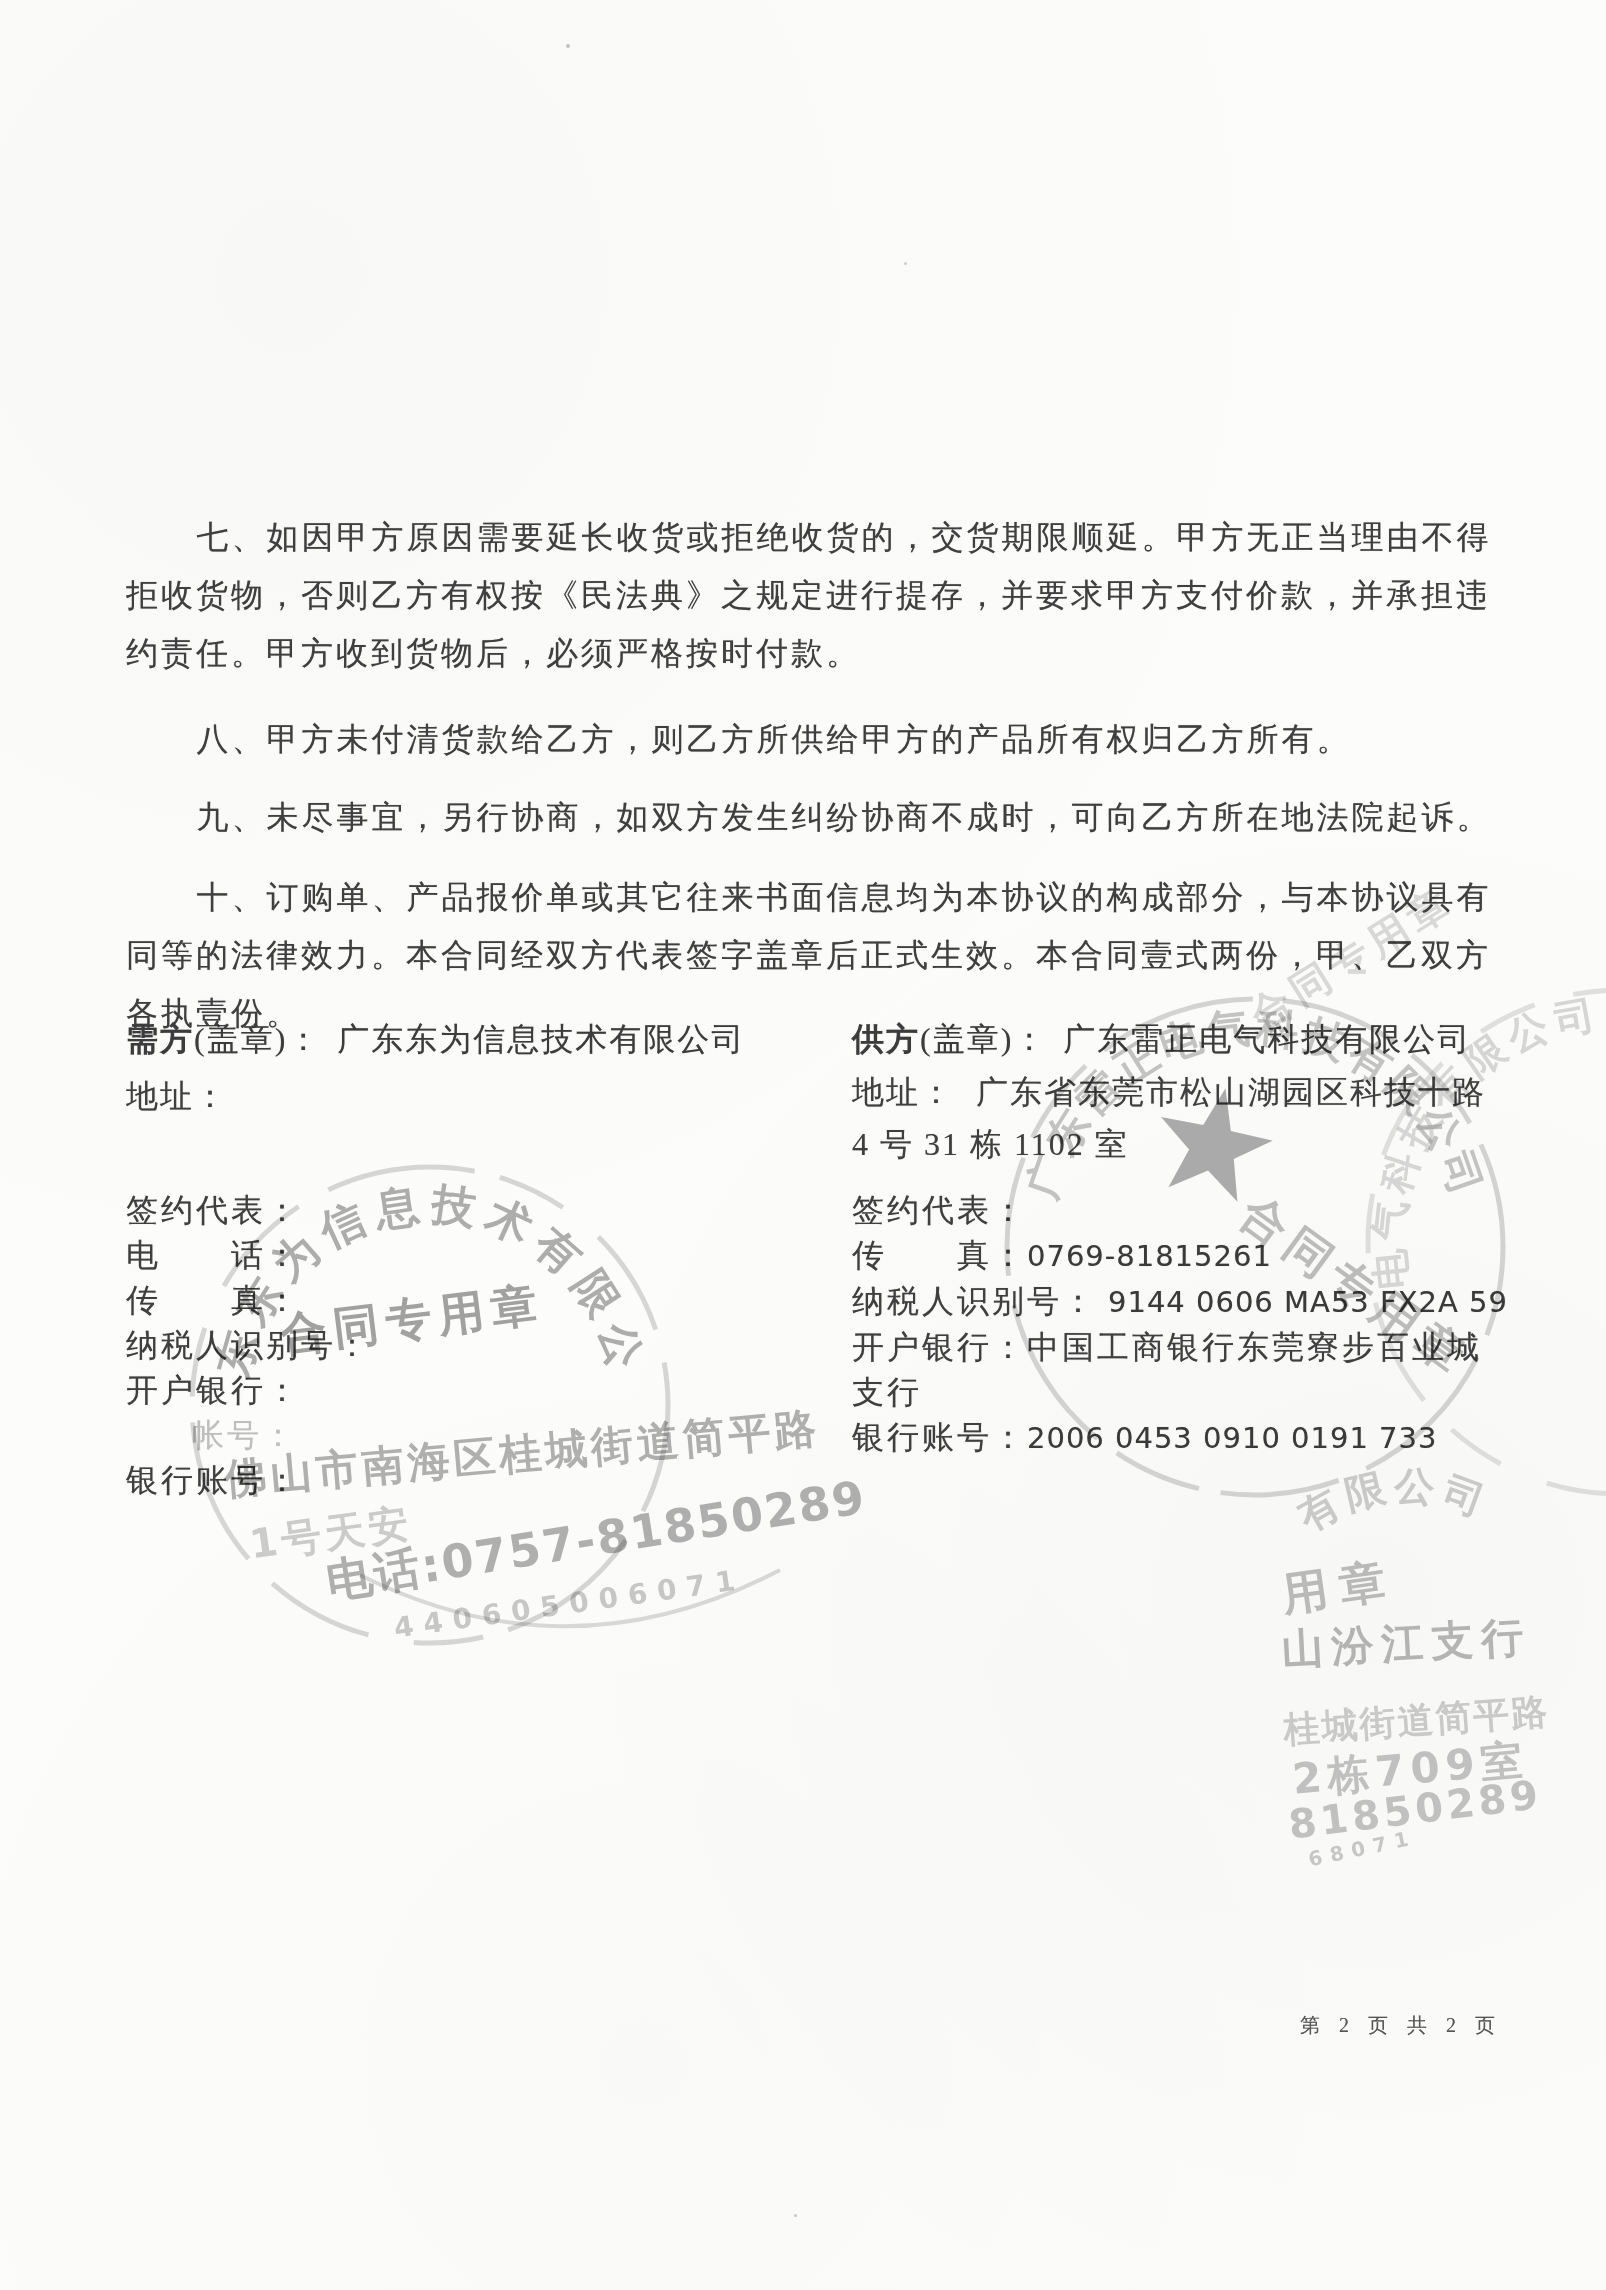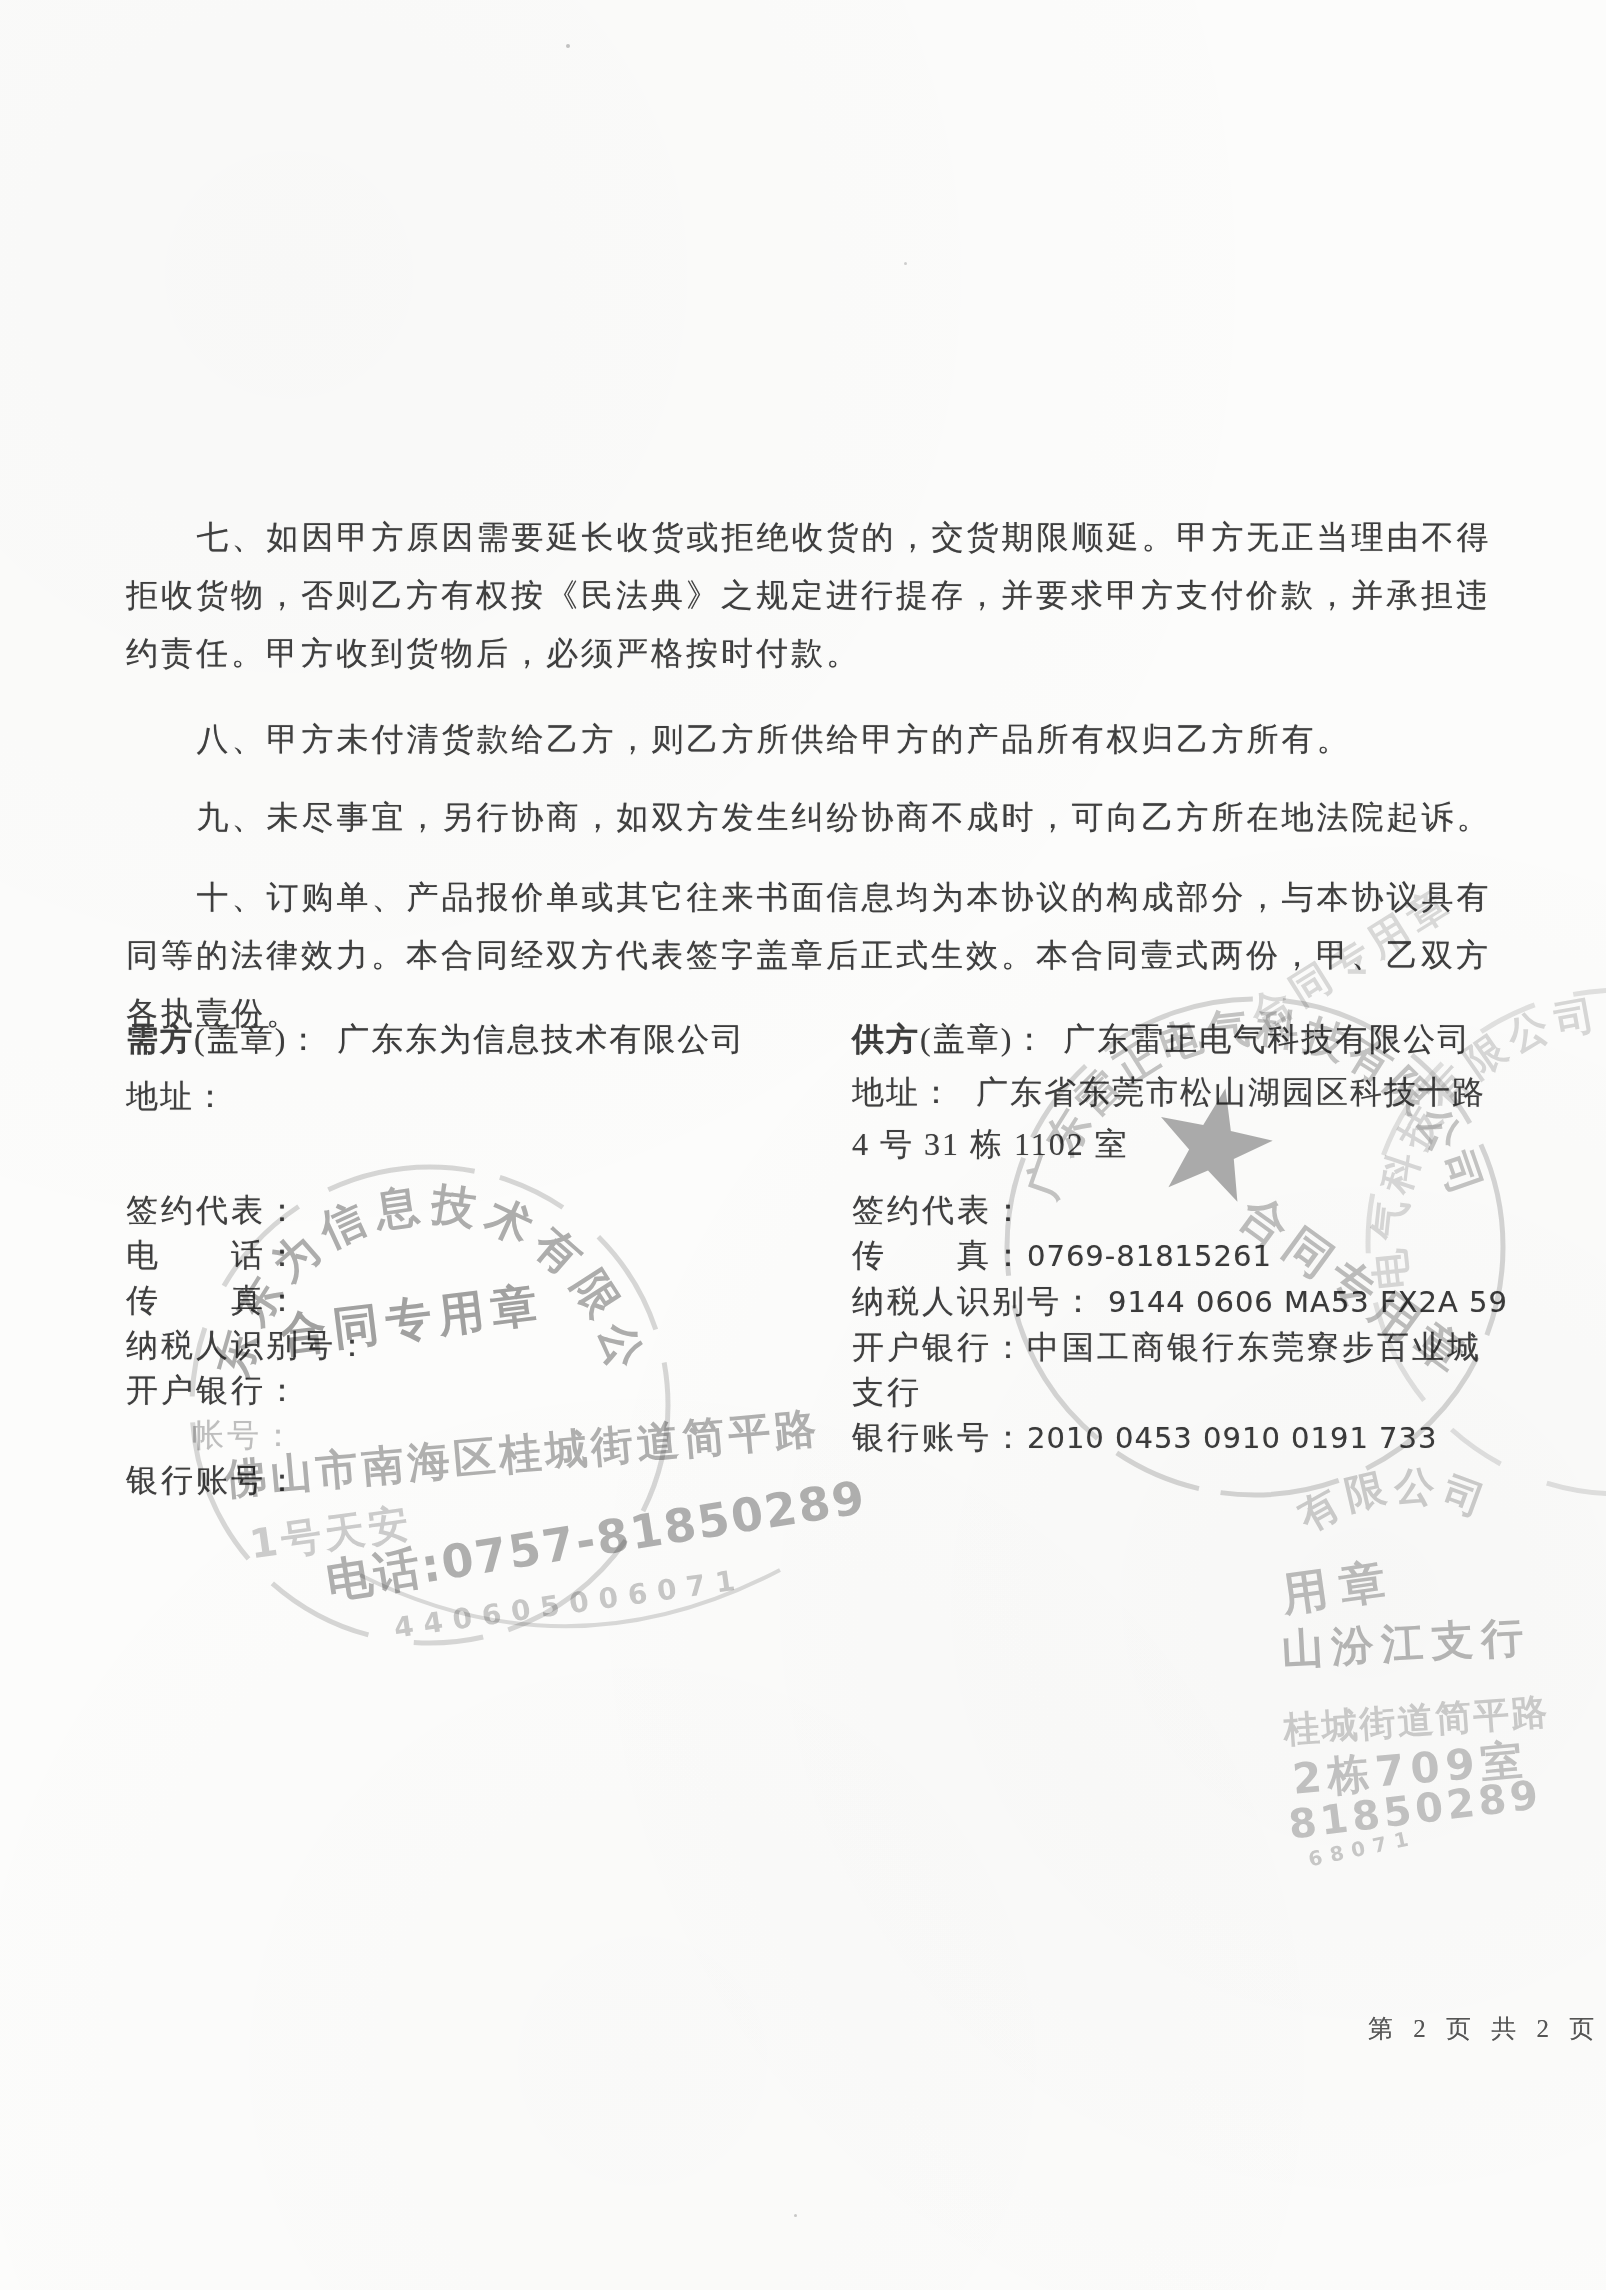--- a/index.html
+++ b/index.html
@@ -35,22 +35,22 @@
   .fields{
     position:absolute;width:700px;
     font-size:32px;line-height:45px;letter-spacing:3px;color:#3f3f3f;
     text-shadow:0 0 0.7px rgba(60,60,60,.5);
   }
   .field{min-height:45px;}
   .fvalue{white-space:pre-wrap;}
   .num{font-family:"DejaVu Sans",sans-serif;font-size:29px;letter-spacing:1px;color:#3a3a3a;}
   .ghost{opacity:.32;padding-left:66px;}
   .footer{
-    position:absolute;left:1368px;top:2012px;
-    font-size:25px;letter-spacing:7px;color:#555;
+    position:absolute;left:1300px;top:2012px;
+    font-size:20px;letter-spacing:7px;color:#555;
     text-shadow:0 0 .6px rgba(80,80,80,.5);
   }
   
   .stamp{
     position:absolute;transform-origin:left top;
     font-family:"DejaVu Sans",sans-serif;font-weight:700;
     color:#7f7f7f;mix-blend-mode:multiply;white-space:nowrap;
   }
   .stamp-svg{position:absolute;mix-blend-mode:multiply;overflow:visible;}
   .stamp-svg text{font-family:"DejaVu Sans",sans-serif;font-weight:700;fill:#8d8d8d;}
@@ -89,21 +89,21 @@
   <div class="addr-row" style="left:852px;top:1066px;width:700px">
     <span>地址：</span><span class="addr-val">广东省东莞市松山湖园区科技十路
 4 号 31 栋 1102 室</span>
   </div>
   <div class="fields" style="left:852px;top:1188px">
     <div class="field"><span>签约代表：</span><span class="fvalue"></span></div>
     <div class="field"><span>传　　真：</span><span class="fvalue num">0769-81815261</span></div>
     <div class="field"><span>纳税人识别号：</span>&nbsp;<span class="fvalue num">9144 0606 MA53 FX2A 59</span></div>
     <div class="field"><span>开户银行：</span><span class="fvalue">中国工商银行东莞寮步百业城
 支行</span></div>
-    <div class="field"><span>银行账号：</span><span class="fvalue num">2010 0453 0910 0191 733</span></div>
+    <div class="field"><span>银行账号：</span><span class="fvalue num">2006 0453 0910 0191 733</span></div>
   </div>
 
   <svg class="stamp-svg" style="left:150px;top:1150px" width="560" height="560" viewBox="0 0 560 560">
     <defs>
       <path id="arcA" d="M 95 255 A 185 185 0 0 1 465 255"></path>
     </defs>
     <circle class="ring" cx="280" cy="255" r="238" stroke-dasharray="110 34 150 26 70 46" opacity="0.38"></circle>
     <text font-size="44" letter-spacing="9" opacity="0.7" text-anchor="middle">
       <textPath href="#arcA" startOffset="50%">广东东为信息技术有限公司</textPath>
     </text>

